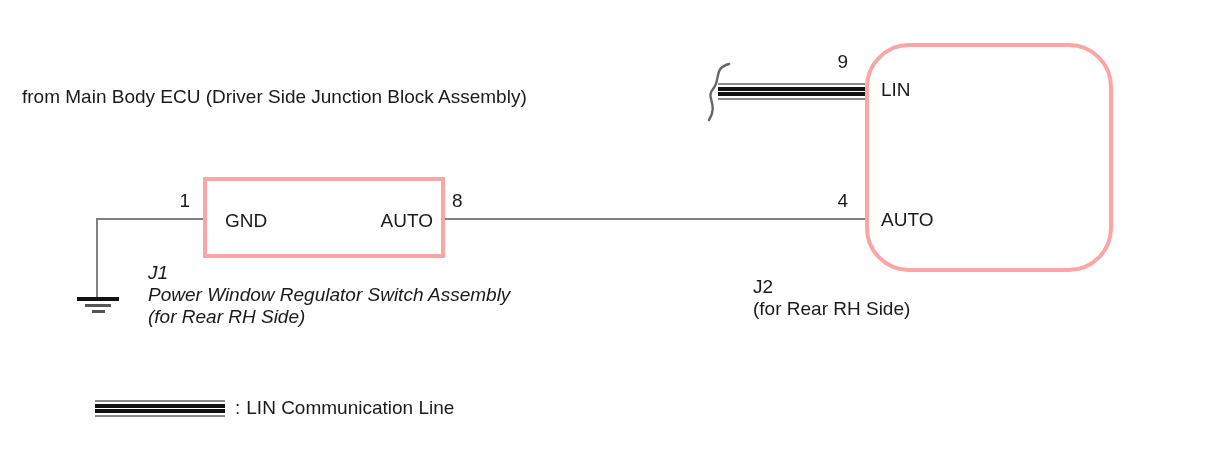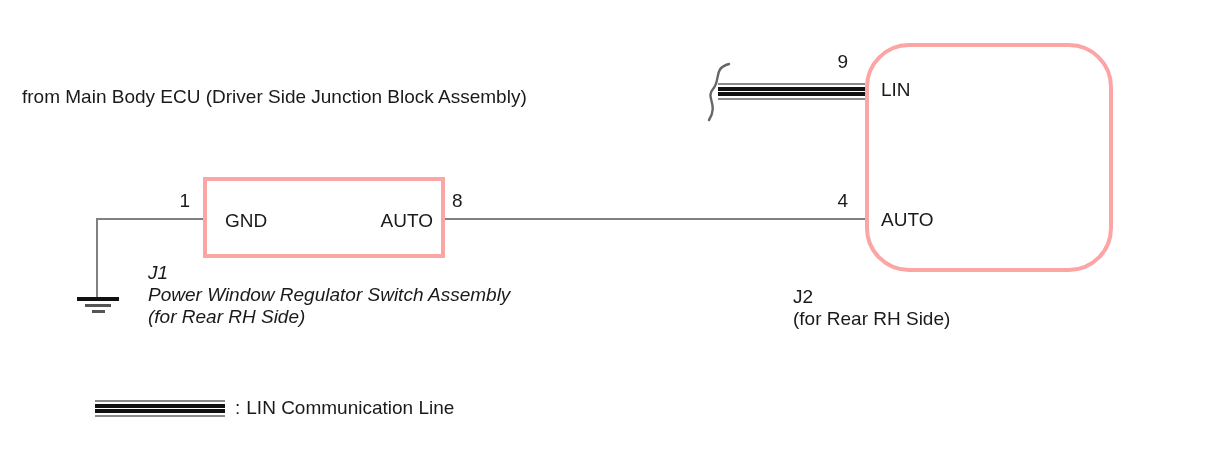--- a/index.html
+++ b/index.html
@@ -93,21 +93,21 @@
     <div class="pin-label" style="left:12px;top:32px;">LIN</div>
     <div class="pin-label" style="left:12px;top:162px;">AUTO</div>
   </div>
 
   <div class="caption" style="left:148px;top:262px;font-style:italic;">
     <div>J1</div>
     <div>Power Window Regulator Switch Assembly</div>
     <div>(for Rear RH Side)</div>
   </div>
 
-  <div class="caption" style="left:753px;top:286px;margin-left:40px;">
+  <div class="caption" style="left:753px;top:276px;">
     <div>J2</div>
     <div>(for Rear RH Side)</div>
   </div>
 
   <div class="lin-stripe" style="left:95px;top:400px;width:130px;"></div>
   <div class="legend-text" style="left:235px;top:397px;">
     <span class="sep">:</span><span>LIN Communication Line</span>
   </div>
 
 </div>

